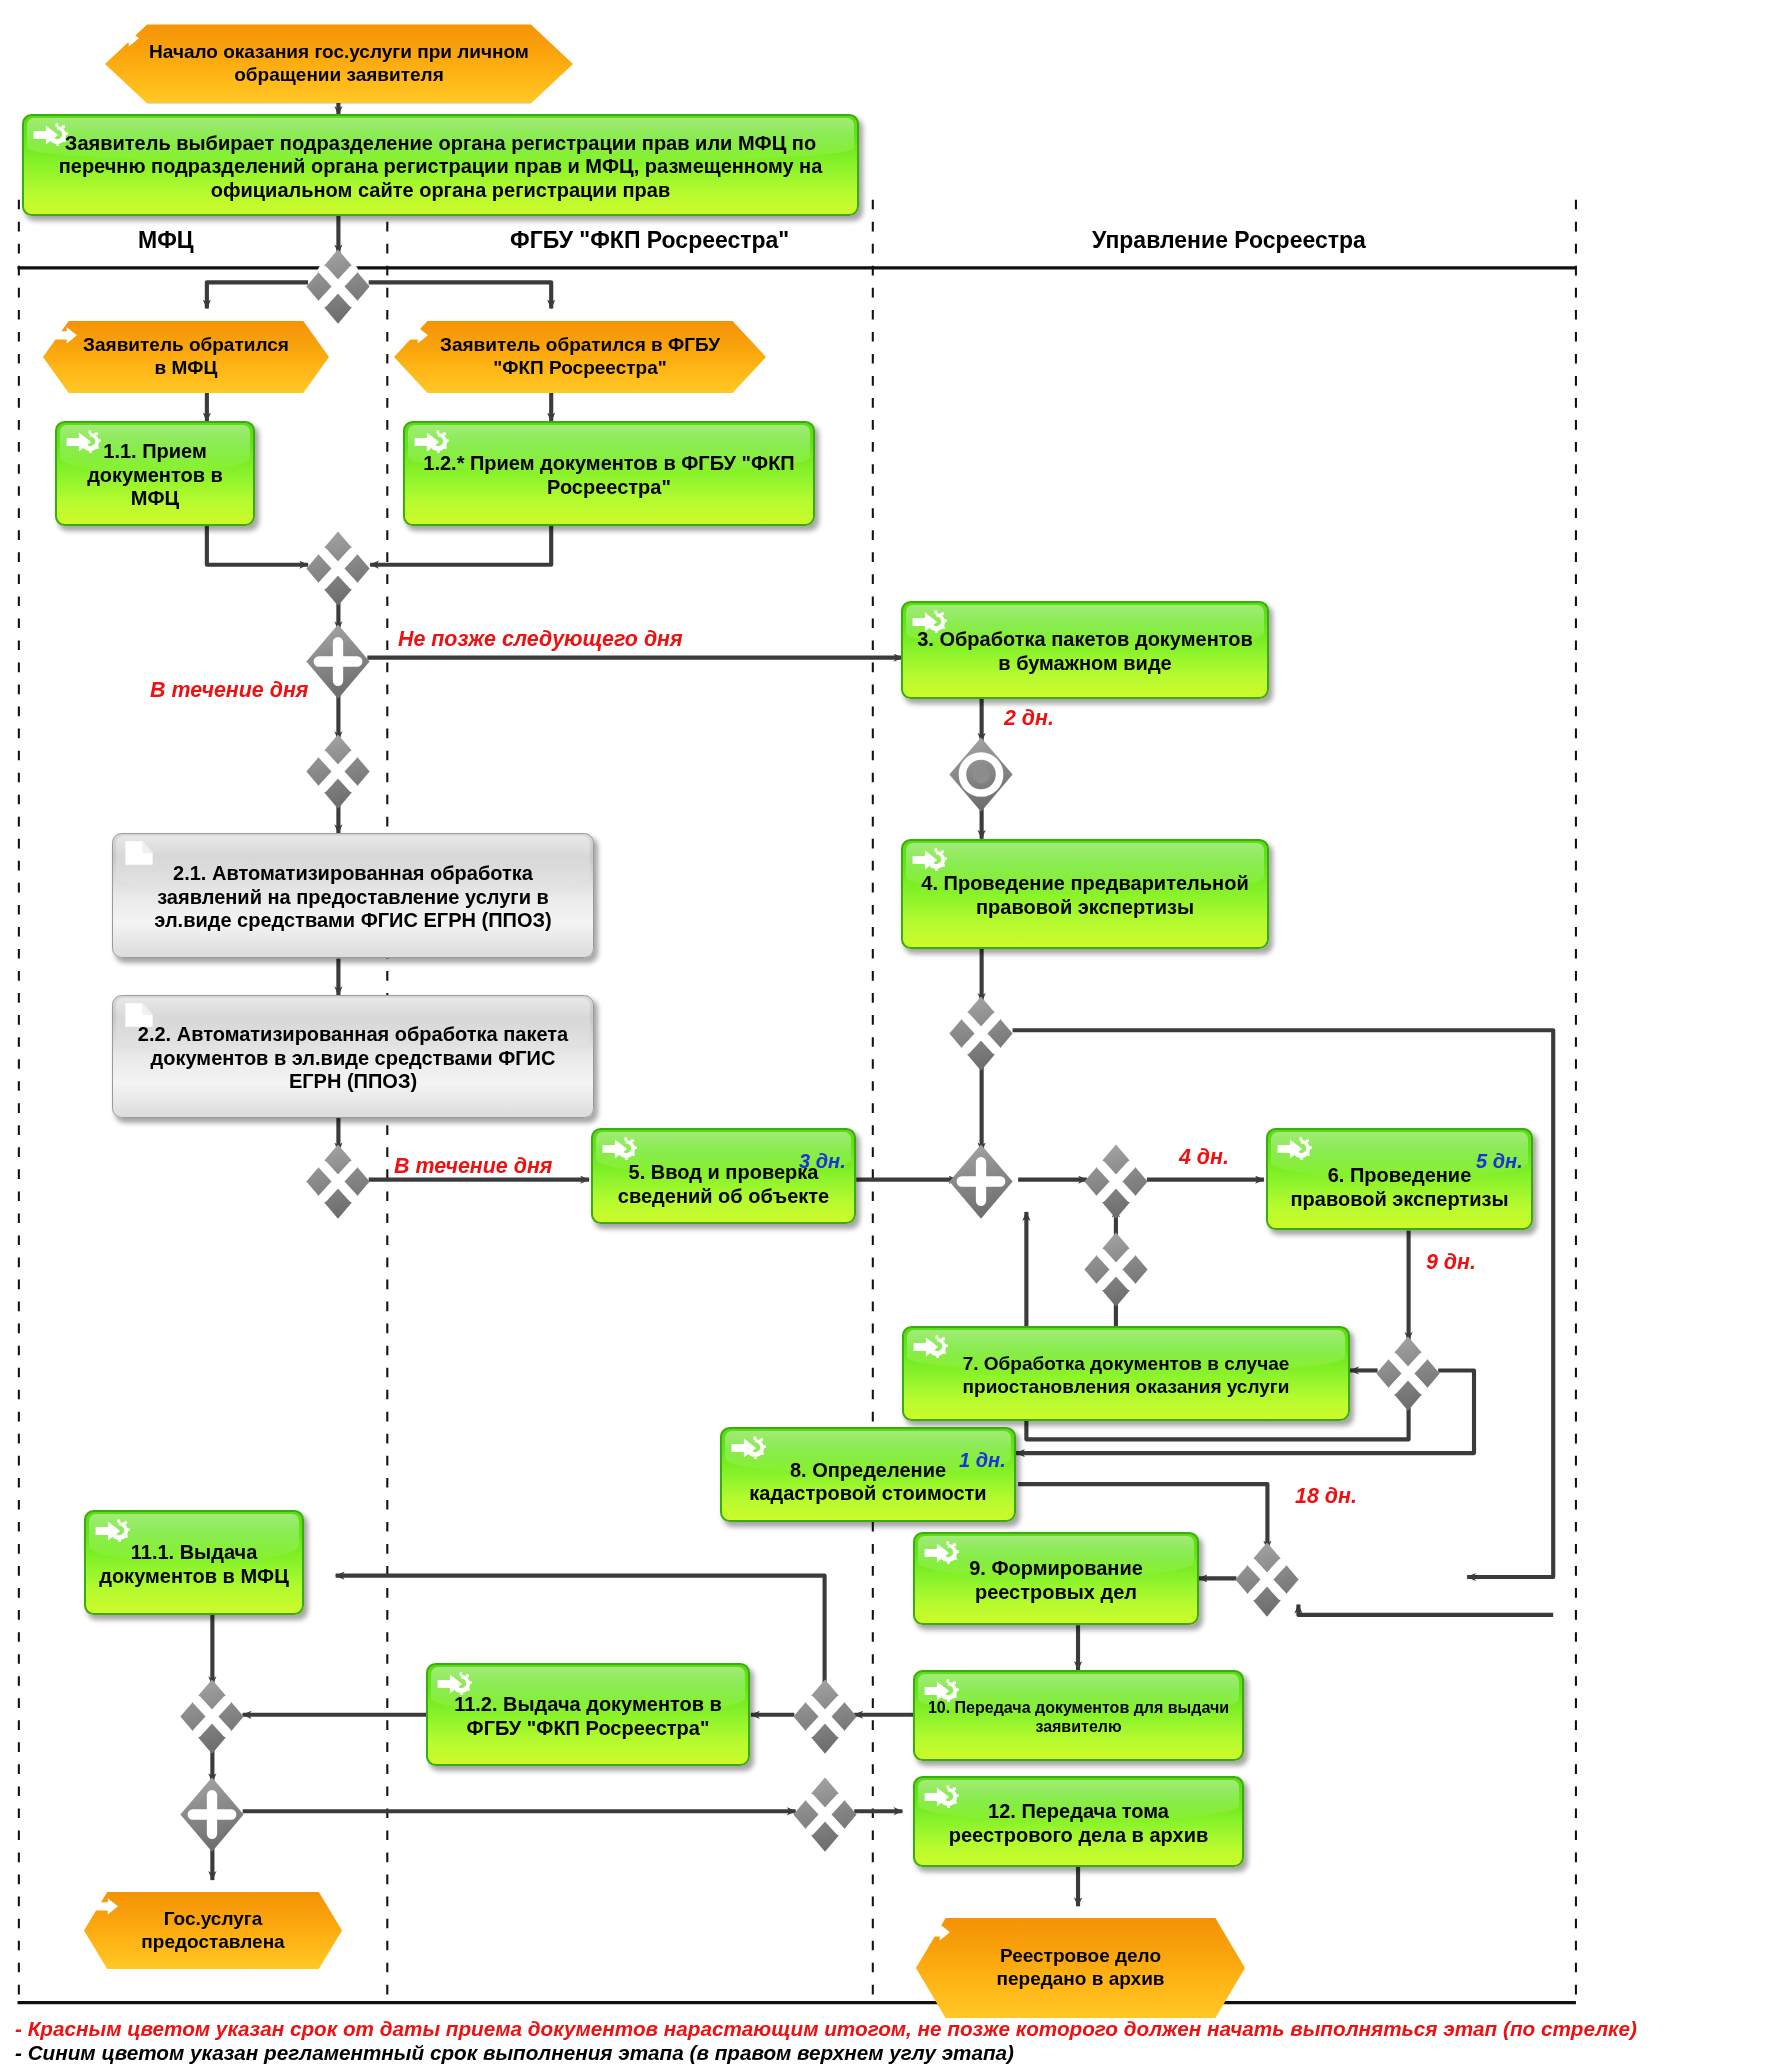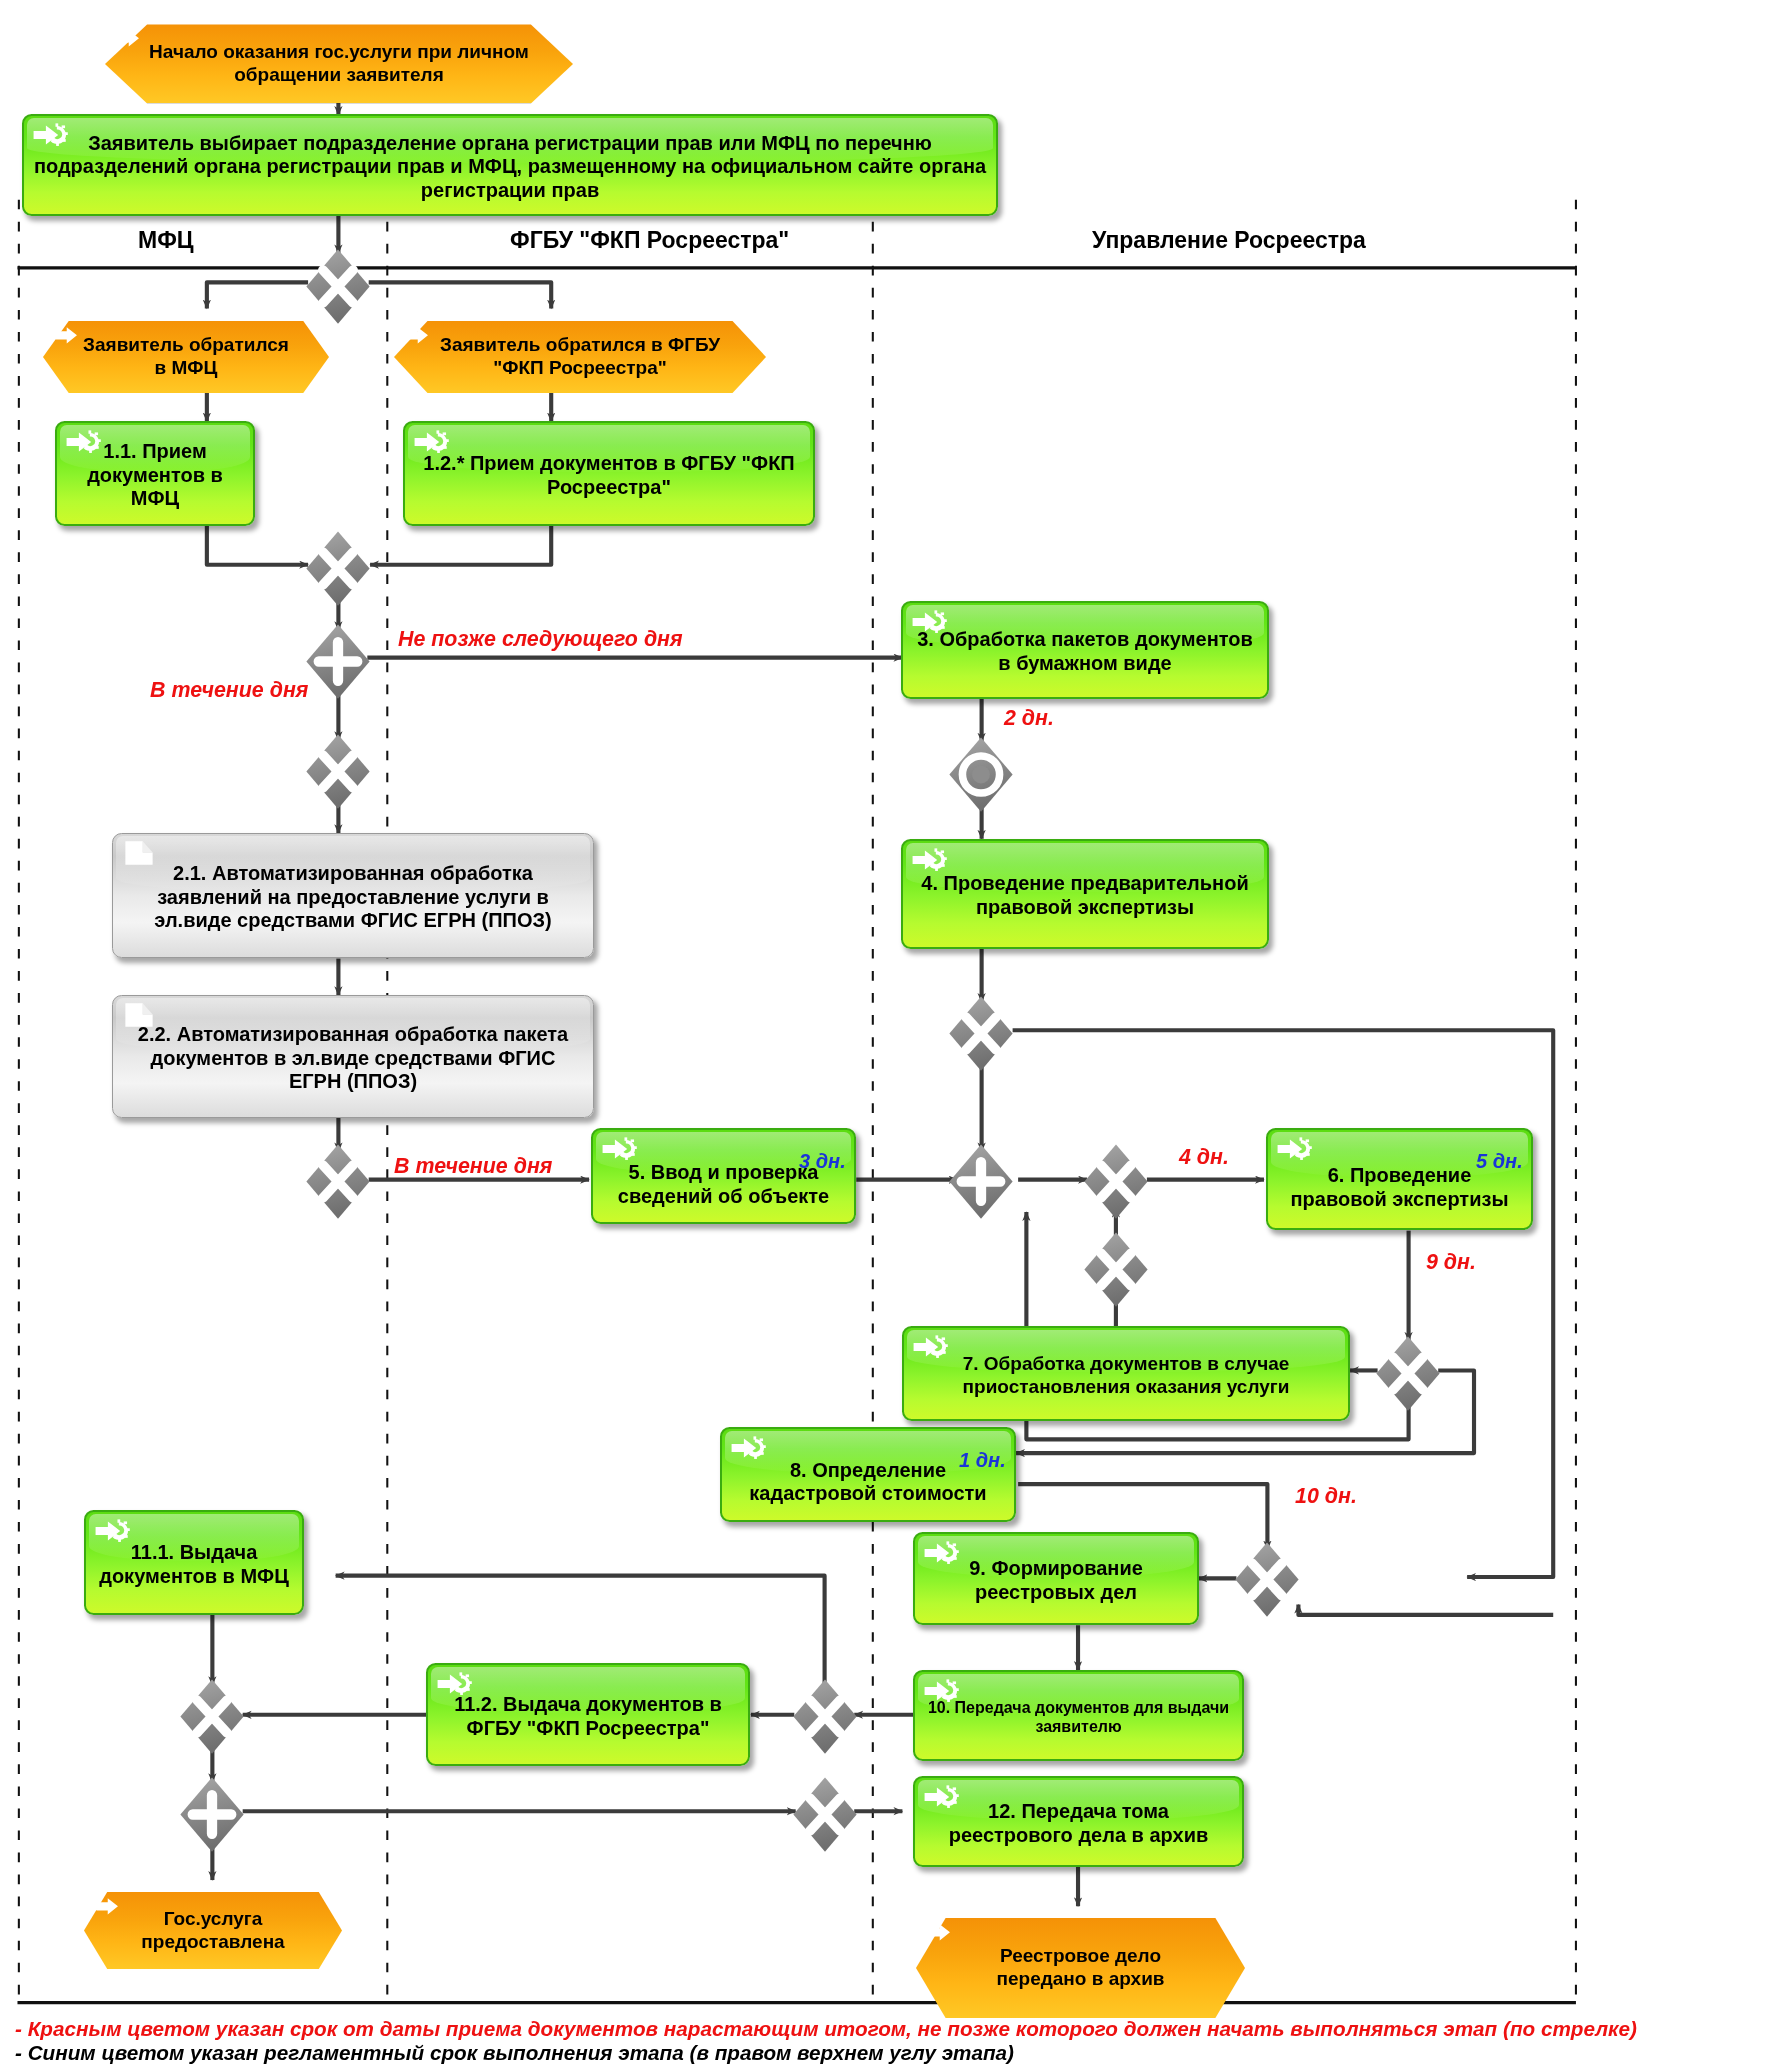--- a/index.html
+++ b/index.html
@@ -298,21 +298,21 @@
   </div>
 
   <div class="event" style="left:916px;top:1906px;width:329px;height:100px;font-size:19px;padding:0 40px">
     <svg class="ico small" viewBox="0 0 44 30">
       <circle cx="8" cy="15" r="6" fill="#fff"></circle>
       <path d="M10,9 L26,9 L26,3 L41,15 L26,27 L26,21 L10,21 Z" fill="#fff"></path>
     </svg>
     <span class="inner">Реестровое дело передано в архив</span>
   </div>
 
-  <div class="task" style="left:22px;top:114px;width:976px;height:102px;font-size:20px">
+  <div class="task" style="left:22px;top:114px;width:837px;height:102px;font-size:20px">
     <svg class="ico" viewBox="0 0 52 38">
       <path d="M2,13 L20,13 L20,5 L38,19 L20,33 L20,25 L2,25 Z" fill="#fff"></path>
       <path d="M36,6 a13,13 0 1,1 -9,22 l4,-6 a7,7 0 1,0 5,-11 z" fill="#fff"></path>
       <g fill="#fff">
         <rect x="34" y="2" width="4" height="5"></rect>
           <rect x="43" y="5" width="5" height="4"></rect>
         <rect x="47" y="15" width="5" height="4"></rect>
           <rect x="44" y="25" width="5" height="4"></rect>
         <rect x="35" y="30" width="4" height="5"></rect>
       </g>
@@ -533,19 +533,19 @@
     </svg>
     <span class="inner">12. Передача тома реестрового дела в архив</span>
   </div>
 
   <div class="lbl red" style="left:398px;top:627px;font-size:21.4px">Не позже следующего дня</div>
   <div class="lbl red" style="left:150px;top:678px;font-size:21.4px">В течение дня</div>
   <div class="lbl red" style="left:394px;top:1154px;font-size:21.4px">В течение дня</div>
   <div class="lbl red" style="left:1004px;top:706px;font-size:21.4px">2 дн.</div>
   <div class="lbl red" style="left:1179px;top:1145px;font-size:21.4px">4 дн.</div>
   <div class="lbl red" style="left:1426px;top:1250px;font-size:21.4px">9 дн.</div>
-  <div class="lbl red" style="left:1295px;top:1484px;font-size:21.4px">10 дн.</div>
+  <div class="lbl red" style="left:1295px;top:1484px;font-size:21.4px">18 дн.</div>
 
   <div class="legend red" style="left:15px;top:2017px;font-size:20.7px">- Красным цветом указан срок от даты приема документов нарастающим итогом, не позже которого должен начать выполняться этап (по стрелке)</div>
   <div class="legend blue" style="left:15px;top:2041px;font-size:20.7px">- Синим цветом указан регламентный срок выполнения этапа (в правом верхнем углу этапа)</div>
 
 </div>
 
 
 </body></html>

